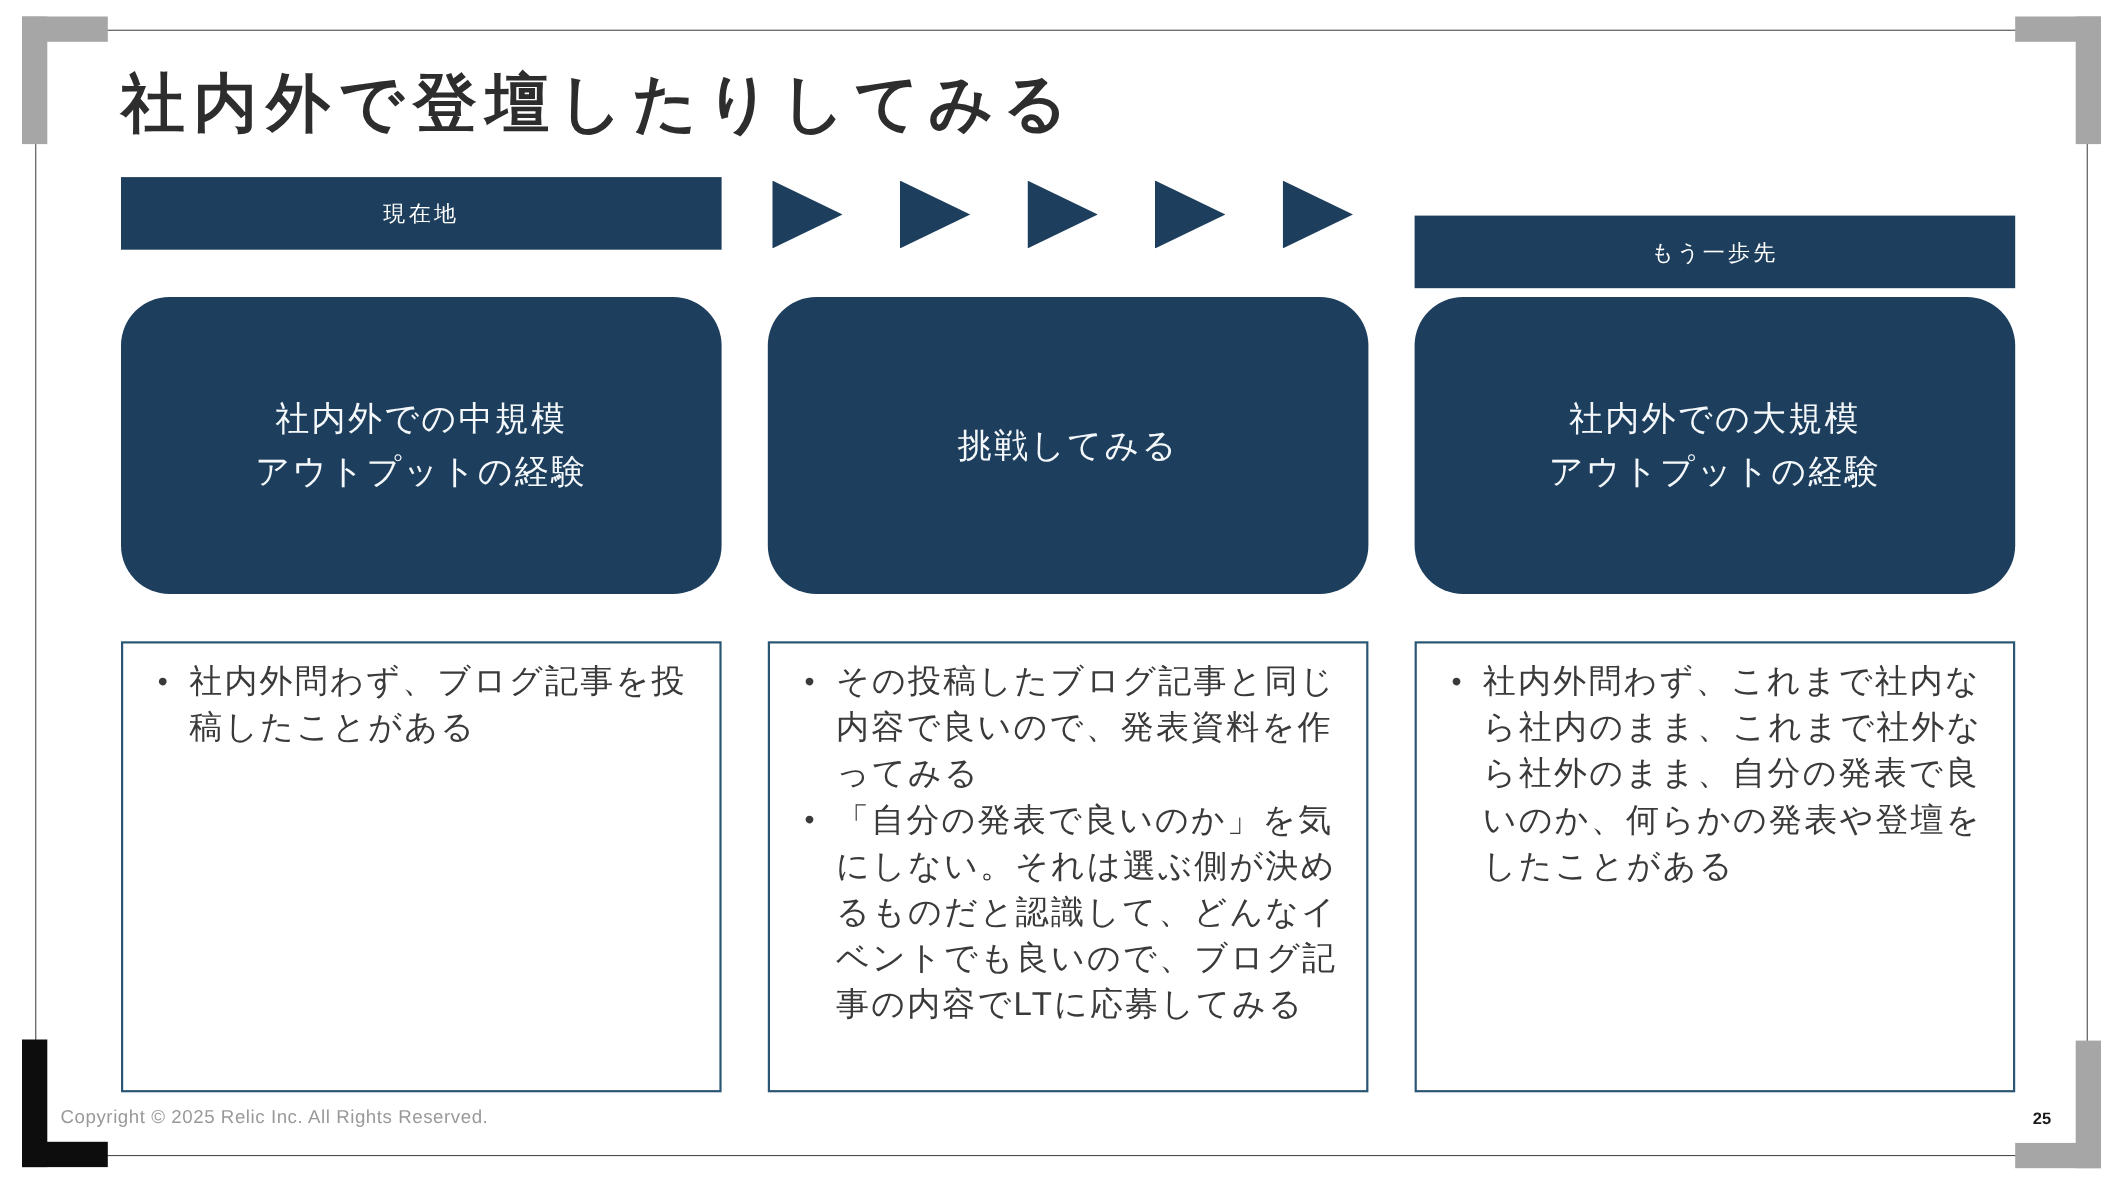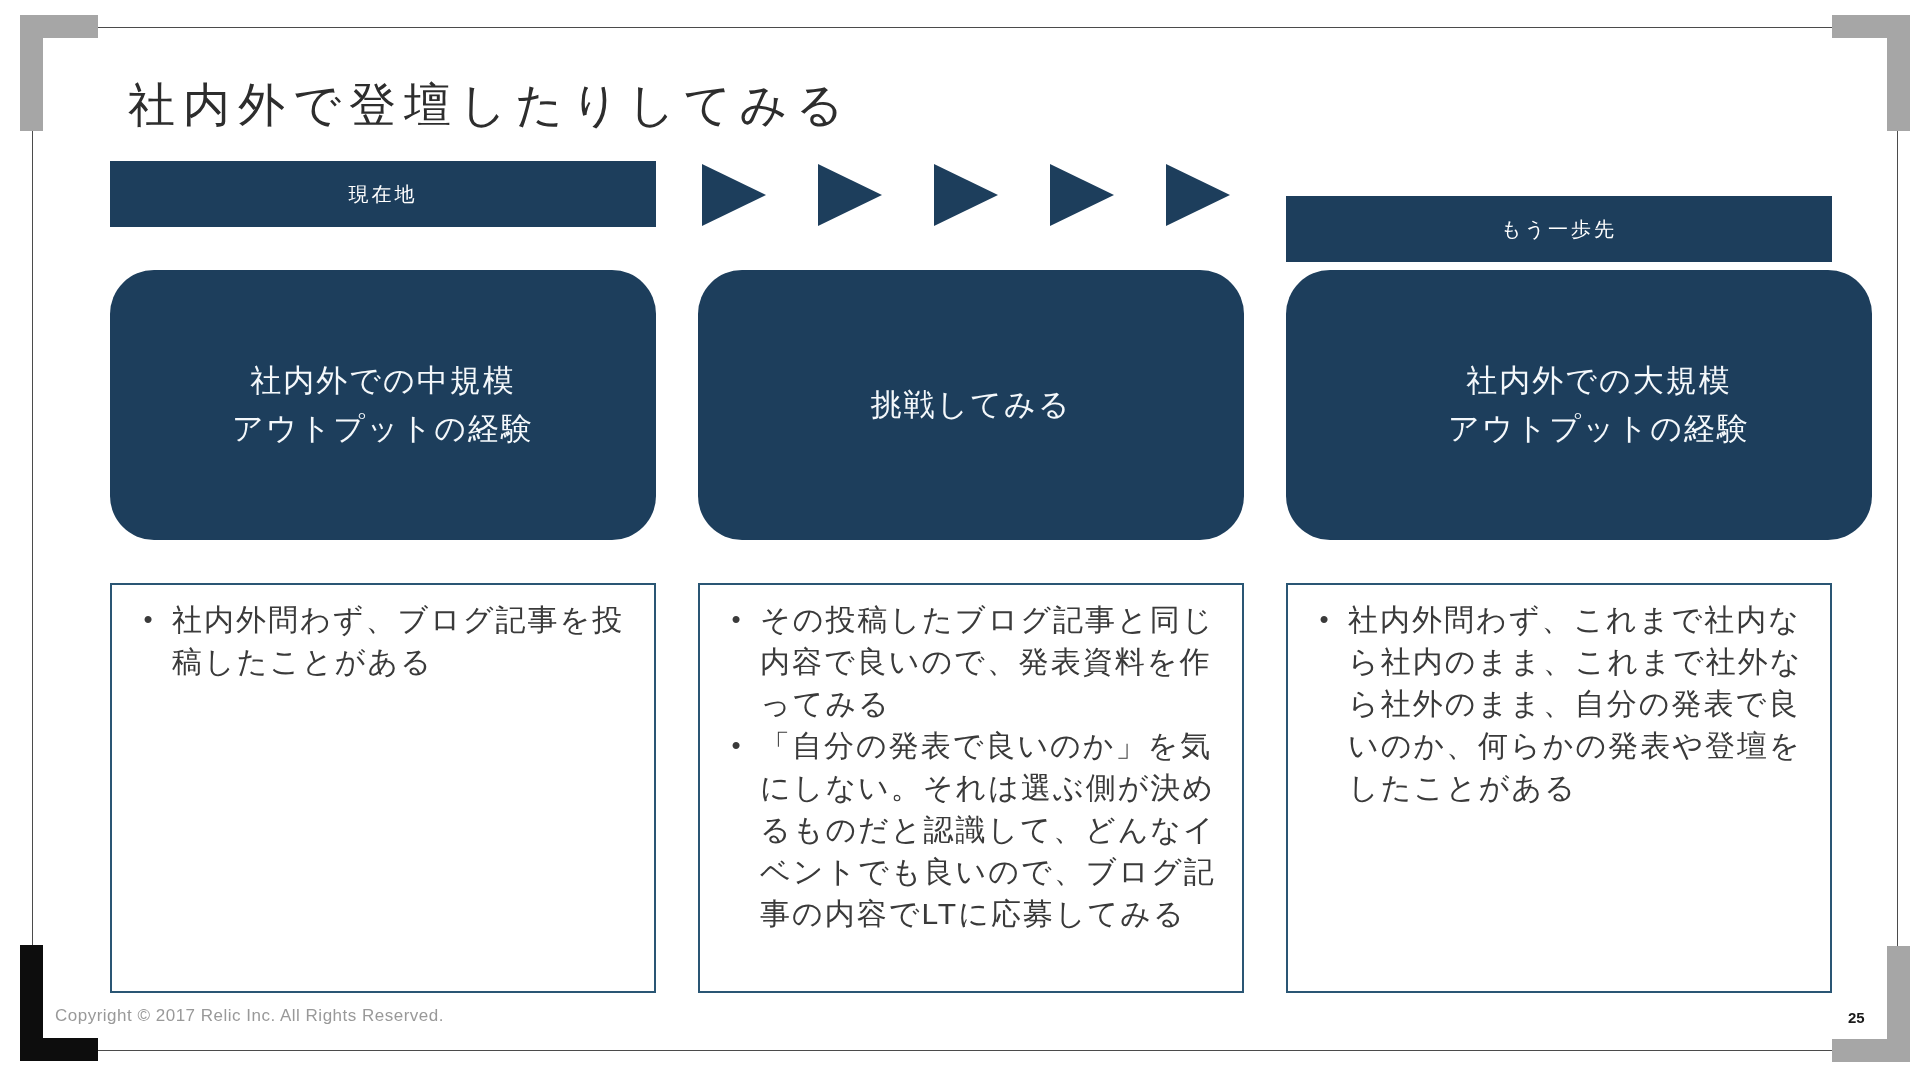--- a/index.html
+++ b/index.html
@@ -16,22 +16,22 @@
     border:1px solid #4b4b4b;
   }
   
   .bracket{position:absolute;width:78px;height:116px;box-sizing:border-box;}
   .bracket.tl{left:20px;top:15px;border-left:23px solid #a6a6a6;border-top:23px solid #a6a6a6;}
   .bracket.tr{left:1832px;top:15px;border-right:23px solid #a6a6a6;border-top:23px solid #a6a6a6;}
   .bracket.br{left:1832px;top:946px;border-right:23px solid #a6a6a6;border-bottom:23px solid #a6a6a6;}
   .bracket.bl{left:20px;top:945px;border-left:23px solid #0d0d0d;border-bottom:23px solid #0d0d0d;}
 
   .title{
-    position:absolute;left:110px;top:56px;margin:18px;
-    font-size:47px;font-weight:400;color:#2d2d2d;letter-spacing:8px;
+    position:absolute;left:110px;top:56px;margin:0;
+    font-size:58px;font-weight:700;color:#2d2d2d;letter-spacing:8px;
     white-space:nowrap;
   }
 
   
   .bar{
     position:absolute;top:161px;height:66px;background:#1d3e5c;
     display:flex;align-items:center;justify-content:center;
     color:#ffffff;font-size:20px;letter-spacing:3px;
   }
   .bar-left{left:110px;width:546px;}
@@ -50,21 +50,21 @@
   
   .stage-box{
     position:absolute;top:270px;height:270px;width:546px;
     background:#1d3e5c;border-radius:44px;
     display:flex;align-items:center;justify-content:center;
     color:#f4f8fb;font-size:31px;line-height:1.55;letter-spacing:2px;
     text-align:center;white-space:pre-line;
   }
   .stage-1{left:110px;}
   .stage-2{left:698px;}
-  .stage-3{left:1286px;padding-left:40px;}
+  .stage-3{left:1286px;}
 
   
   .detail-box{
     position:absolute;top:583px;height:410px;width:546px;
     box-sizing:border-box;border:2px solid #2a5674;background:#ffffff;
     padding:14px 16px 14px 14px;
   }
   .detail-1{left:110px;}
   .detail-2{left:698px;}
   .detail-3{left:1286px;}
@@ -152,16 +152,16 @@
 
   <div class="detail-box detail-3">
     <ul class="bullets">
       <li class="bullet-item">
         <span class="dot">•</span>
         <span class="btext">社内外問わず、これまで社内なら社内のまま、これまで社外なら社外のまま、自分の発表で良いのか、何らかの発表や登壇をしたことがある</span>
       </li>
     </ul>
   </div>
 
-  <div class="footer-copyright">Copyright © 2017 Relic Inc. All Rights Reserved.</div>
+  <div class="footer-copyright">Copyright © 2025 Relic Inc. All Rights Reserved.</div>
   <div class="page-number">25</div>
 
 </div>
 
 </body></html>

